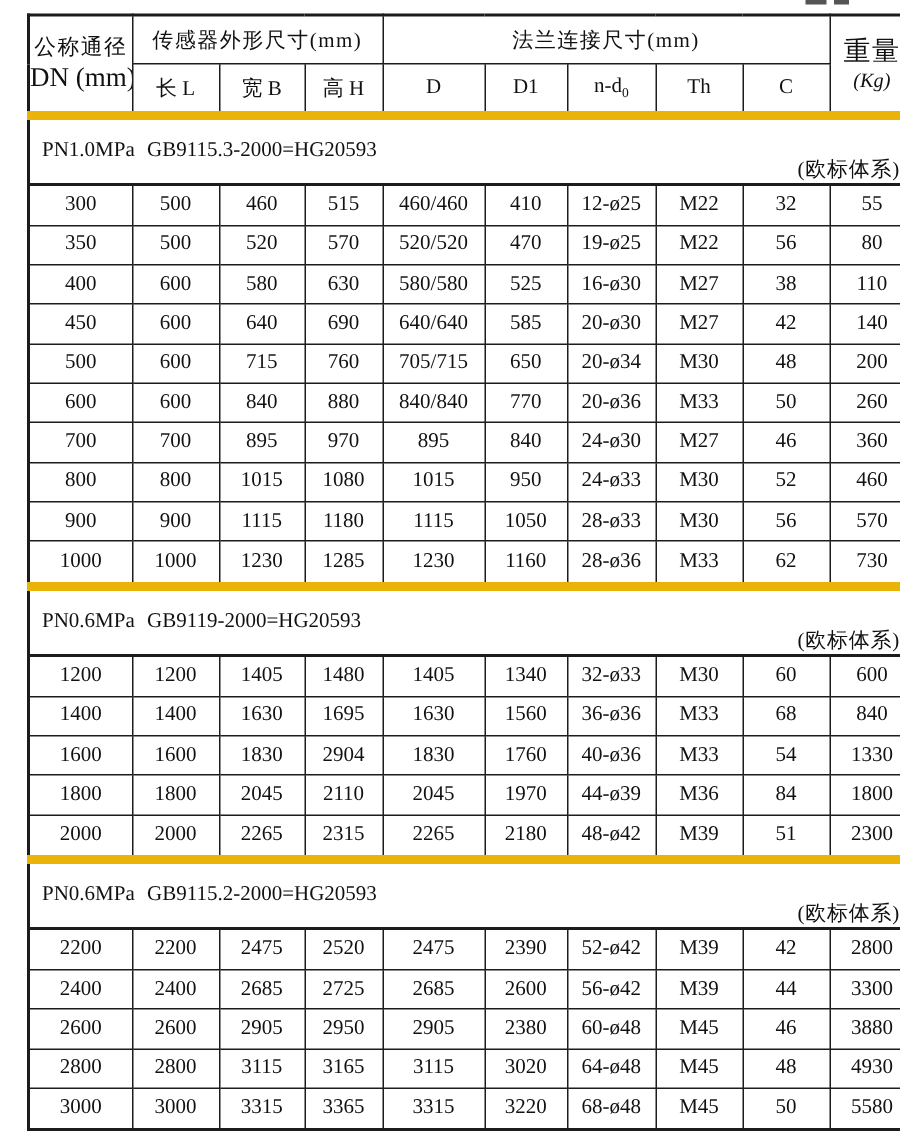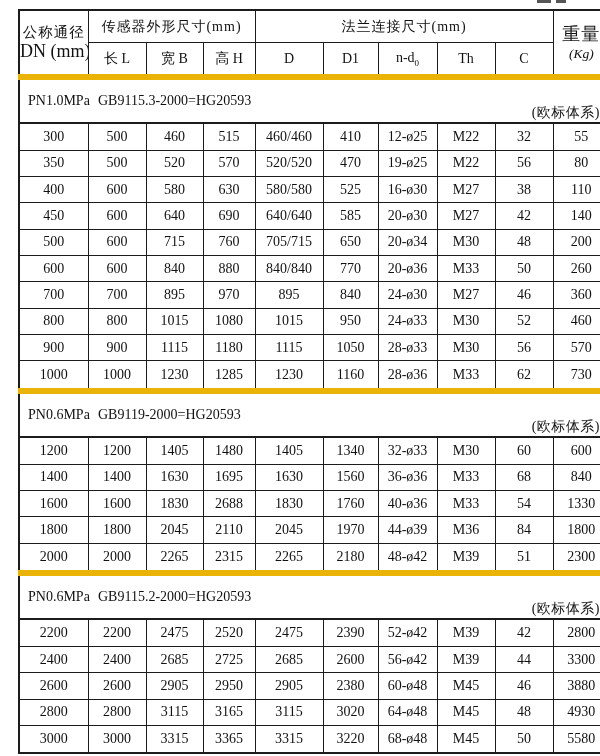--- a/index.html
+++ b/index.html
@@ -293,21 +293,21 @@
           <td>1560</td>
           <td>36-ø36</td>
           <td>M33</td>
           <td>68</td>
           <td>840</td>
         </tr>
         <tr>
           <td>1600</td>
           <td>1600</td>
           <td>1830</td>
-          <td>2688</td>
+          <td>2904</td>
           <td>1830</td>
           <td>1760</td>
           <td>40-ø36</td>
           <td>M33</td>
           <td>54</td>
           <td>1330</td>
         </tr>
         <tr>
           <td>1800</td>
           <td>1800</td>

